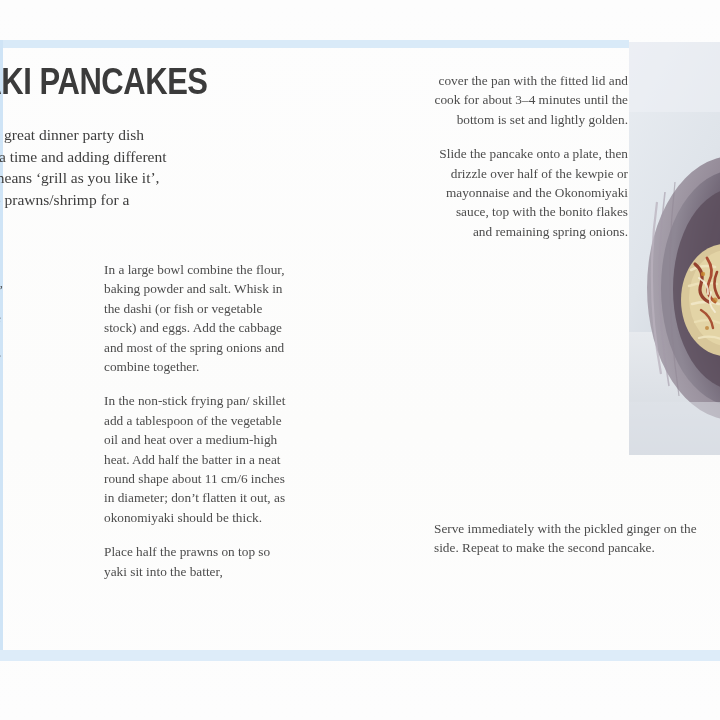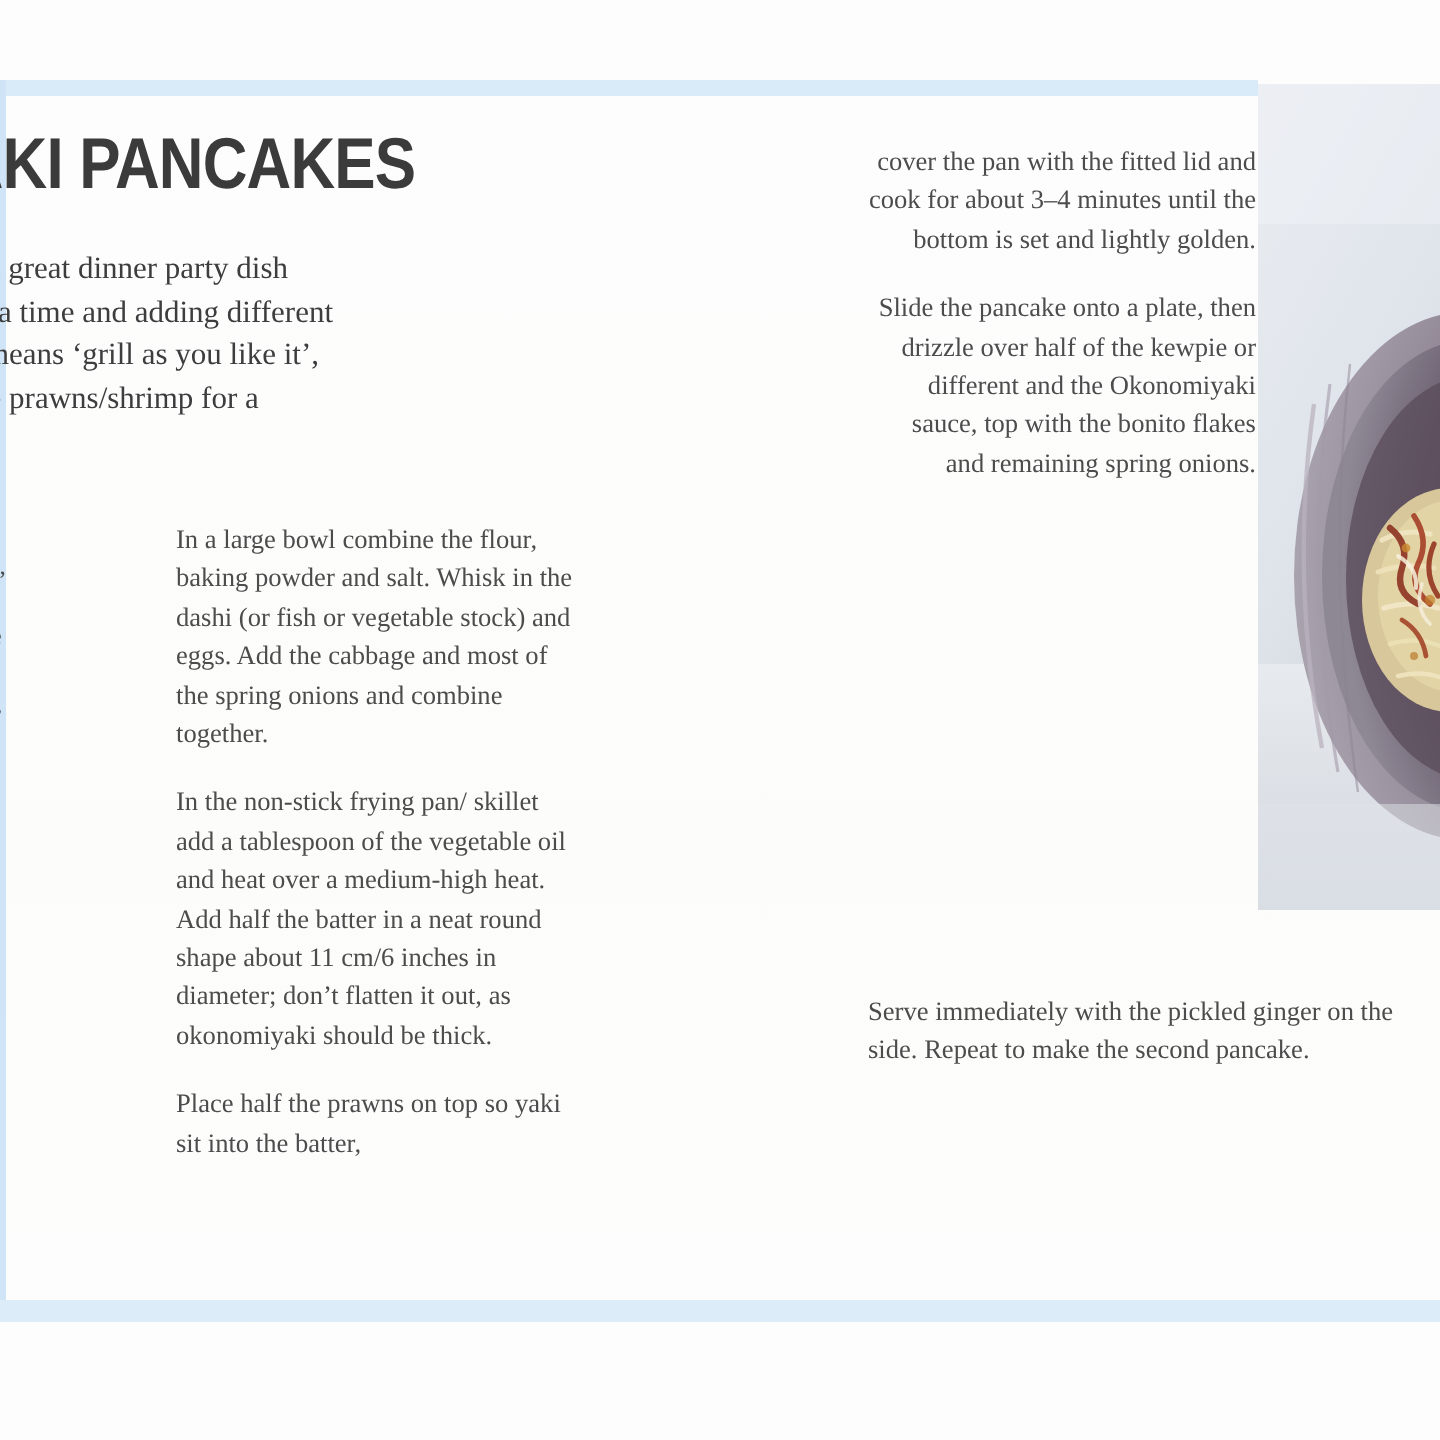--- a/index.html
+++ b/index.html
@@ -113,40 +113,40 @@
   
   .method {
     position: absolute;
     left: 88px;
     top: 260px;
     width: 200px;
     font-size: 13.3px;
     line-height: 19.4px;
     color: #4c4c4c;
   }
-  .method p { margin: 0 0 15px 0; }
+  .method p { margin: 0 0 15px 16px; }
 
   
   .rightcol {
     position: absolute;
     left: 434px;
     top: 71px;
     width: 194px;
     font-size: 13.3px;
     line-height: 19.4px;
     color: #4c4c4c;
     text-align: right;
   }
   .rightcol p { margin: 0 0 15px 0; }
 
   
   .rightcol-wide {
     position: absolute;
     left: 434px;
-    top: 496px;
+    top: 519px;
     width: 264px;
     font-size: 13.3px;
     line-height: 19.4px;
     color: #4c4c4c;
   }
   .rightcol-wide p { margin: 0 0 15px 0; }
   .tip-label { font-style: italic; }
 </style>
 </head>
 <body>
@@ -250,20 +250,20 @@
   </div>
 
   <div class="method">
     <p>In a large bowl combine the flour, baking powder and salt. Whisk in the dashi (or fish or vegetable stock) and eggs. Add the cabbage and most of the spring onions and combine together.</p>
     <p>In the non-stick frying pan/ skillet add a tablespoon of the vegetable oil and heat over a medium-high heat. Add half the batter in a neat round shape about 11 cm/6 inches in diameter; don’t flatten it out, as okonomiyaki should be thick.</p>
     <p>Place half the prawns on top so yaki sit into the batter,</p>
   </div>
 
   <div class="rightcol">
     <p>cover the pan with the fitted lid and cook for about 3–4 minutes until the bottom is set and lightly golden.</p>
-    <p>Slide the pancake onto a plate, then drizzle over half of the kewpie or different and the Okonomiyaki sauce, top with the bonito flakes and remaining spring onions.</p>
+    <p>Slide the pancake onto a plate, then drizzle over half of the kewpie or mayonnaise and the Okonomiyaki sauce, top with the bonito flakes and remaining spring onions.</p>
   </div>
 
   <div class="rightcol-wide">
     <p>Serve immediately with the pickled ginger on the side. Repeat to make the second pancake.</p>
   </div>
 
 </div>
 
 </body></html>

